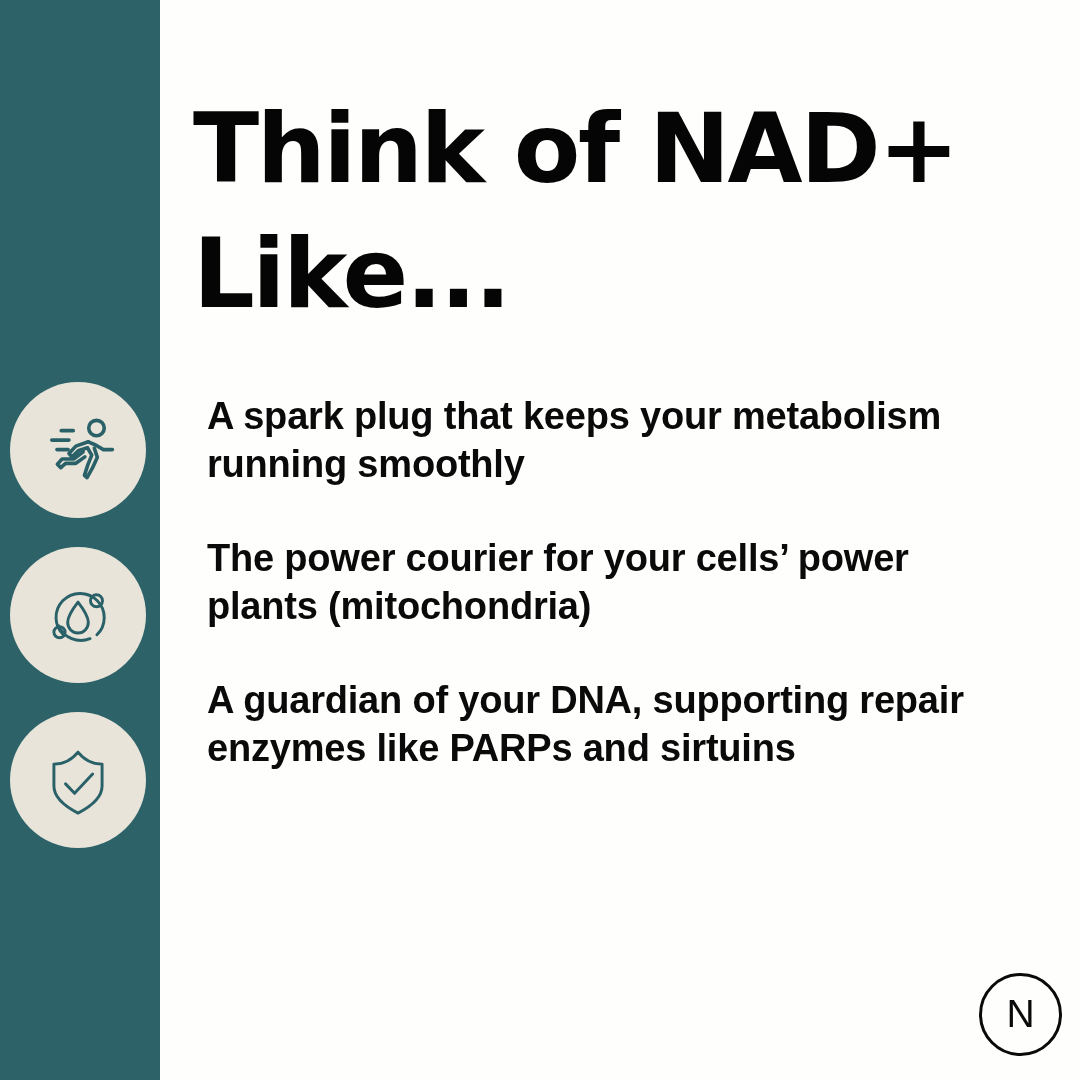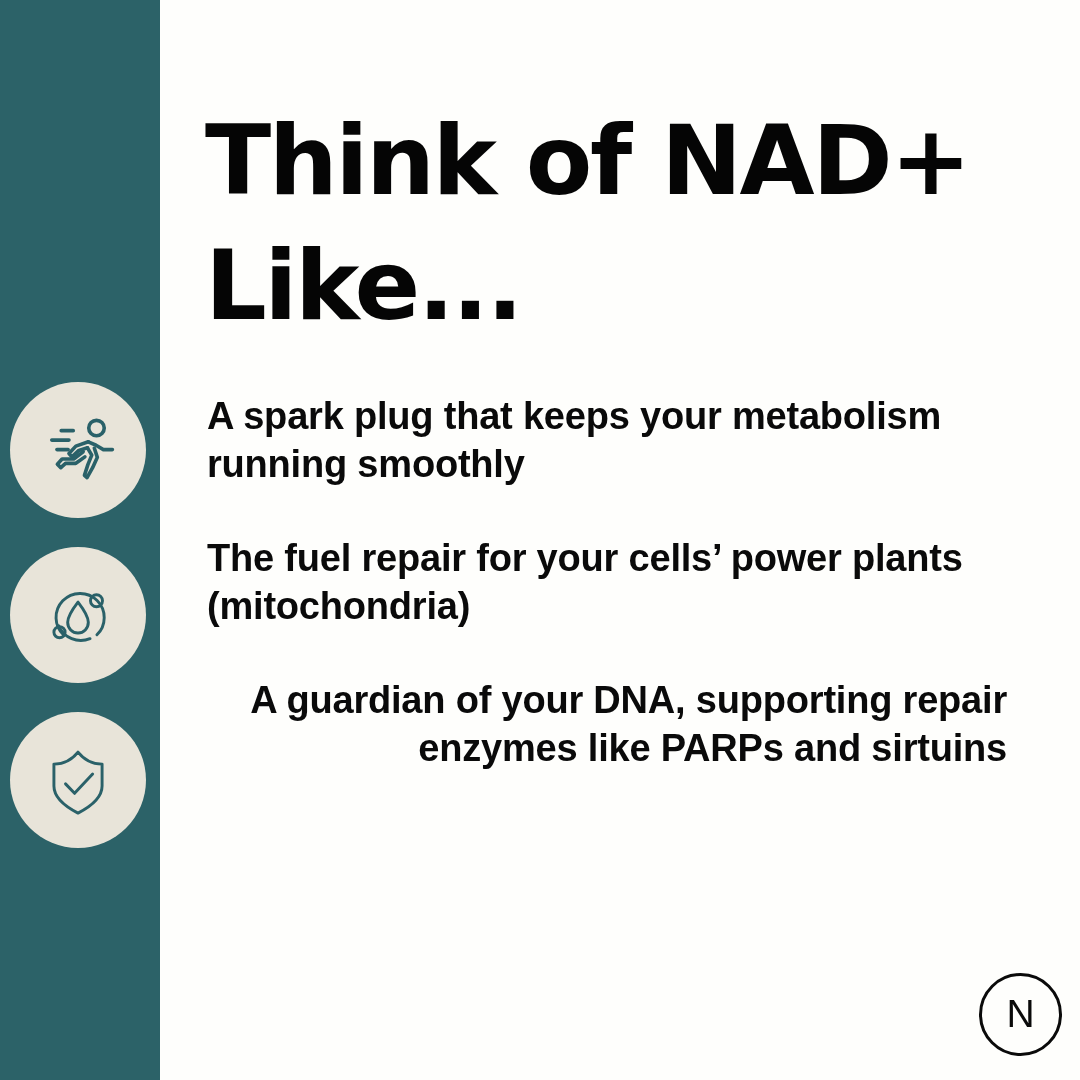--- a/index.html
+++ b/index.html
@@ -83,21 +83,21 @@
     top: 0;
     width: 830px;
     height: 1080px;
   }
 
   .headline {
     position: absolute;
     left: 0;
     top: 86px;
     width: 820px;
-    margin: 12px;
+    margin: 0;
     font-family: "DejaVu Sans", sans-serif;
     font-weight: 700;
     font-size: 97px;
     line-height: 125px;
     letter-spacing: -2.5px;
     color: #050505;
     white-space: pre-line;
   }
 
   .bullets {
@@ -109,21 +109,21 @@
 
   .bullet {
     margin: 0 0 46px 0;
     font-family: "Liberation Sans", sans-serif;
     font-weight: 700;
     font-size: 38px;
     line-height: 48px;
     letter-spacing: -0.2px;
     color: #0a0a0a;
   }
-  .bullet:last-child { margin-bottom: 7px; text-align: right; }
+  .bullet:last-child { margin-bottom: 7px; }
 
   
   .brand-mark {
     position: absolute;
     left: 979px;
     top: 973px;
     width: 77px;
     height: 77px;
     border: 3px solid #0a0a0a;
     border-radius: 50%;
@@ -188,21 +188,21 @@
 
   </div>
 
   <div class="content">
 
     <h1 class="headline">Think of NAD+
 Like...</h1>
 
     <div class="bullets">
       <p class="bullet">A spark plug that keeps your metabolism running smoothly</p>
-      <p class="bullet">The fuel repair for your cells’ power plants (mitochondria)</p>
+      <p class="bullet">The power courier for your cells’ power plants (mitochondria)</p>
       <p class="bullet">A guardian of your DNA, supporting repair enzymes like PARPs and sirtuins</p>
     </div>
 
   </div>
 
   <div class="brand-mark">
     <span class="brand-letter">N</span>
   </div>
 
 </div>

